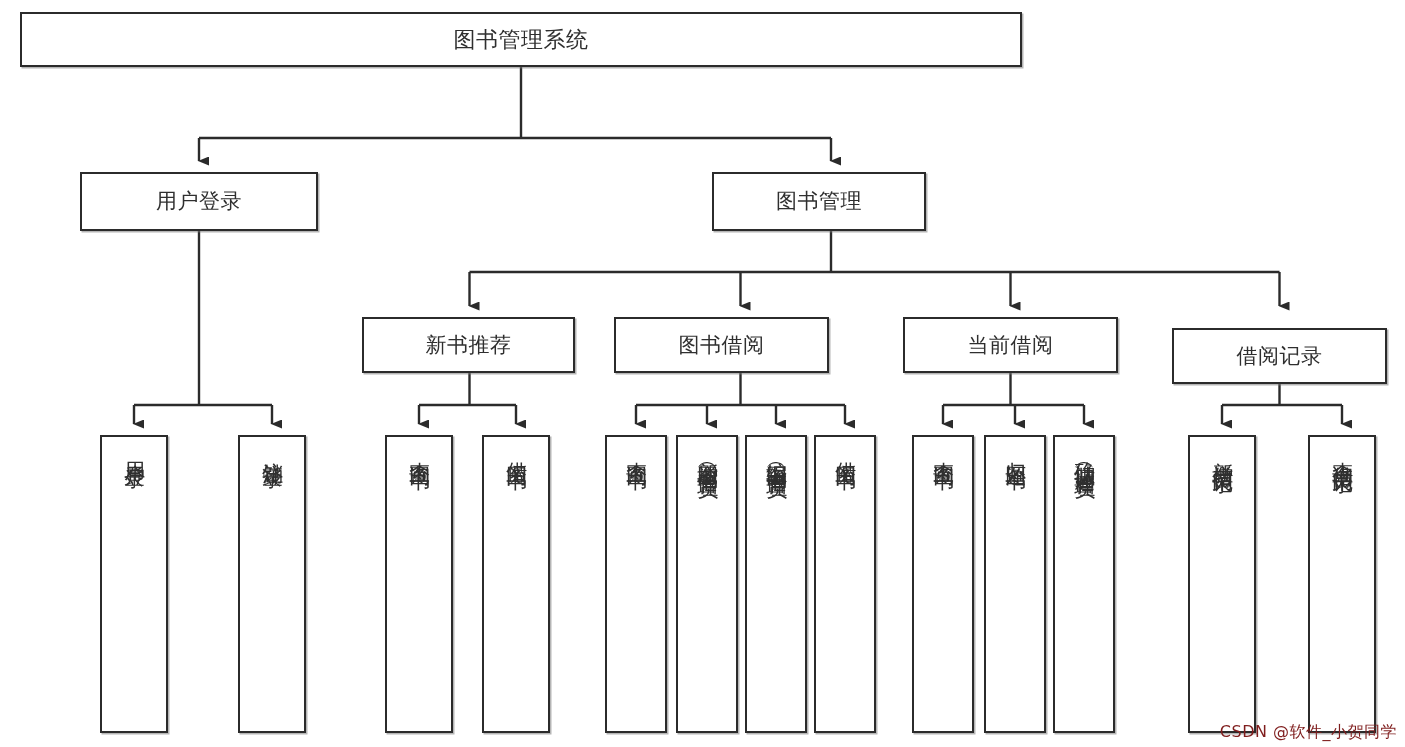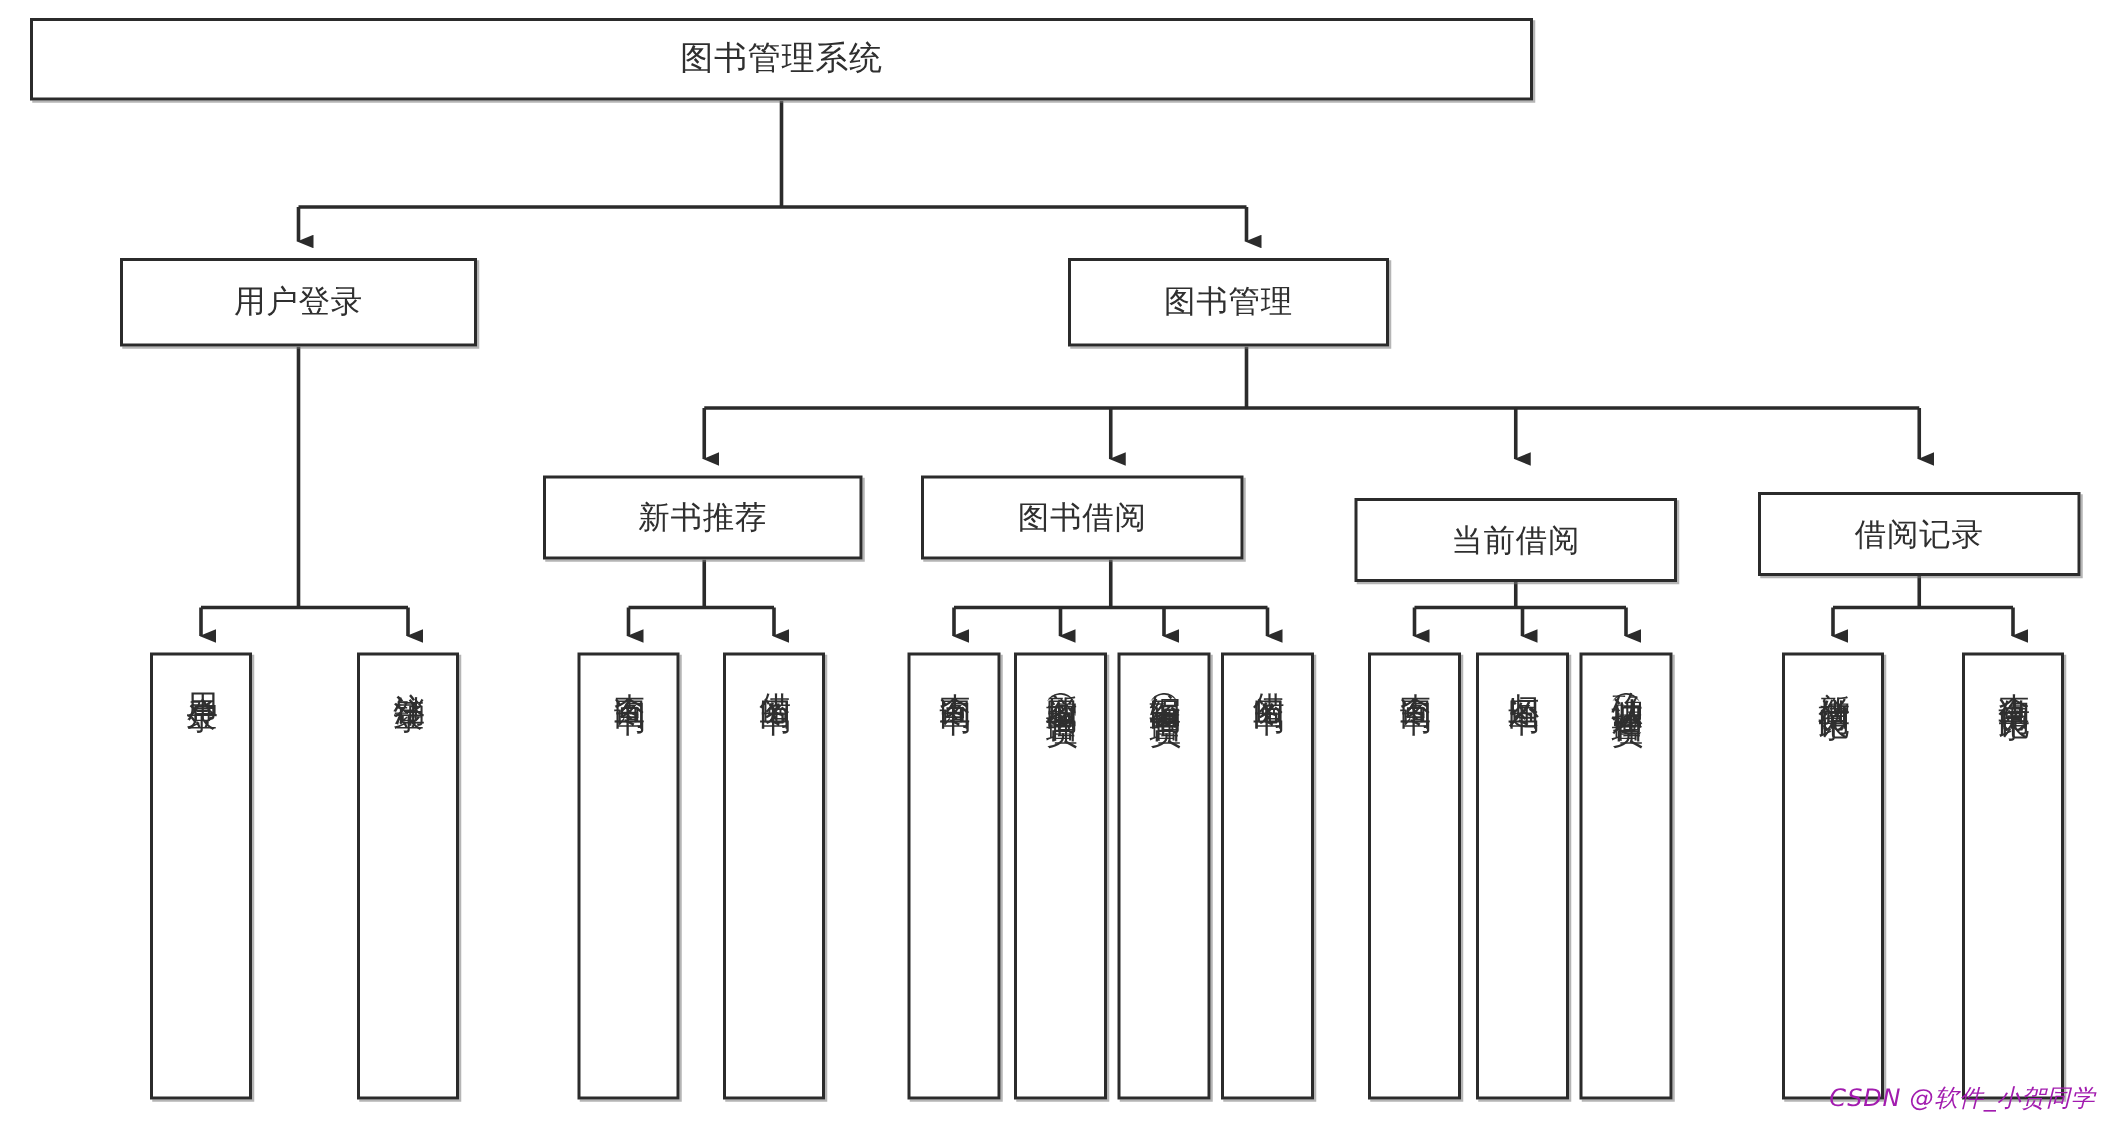--- a/index.html
+++ b/index.html
@@ -55,25 +55,24 @@
   }
   .lvl2 {
     align-items: flex-start;
     padding-top: 8px;
   }
   .watermark {
     position: absolute;
     right: 8px;
     bottom: 4px;
     font-size: 16px;
-    color: #a21caf;
+    color: #7f1d1d;
     letter-spacing: 0.5px;
     z-index: 5;
     white-space: nowrap;
-    font-style: italic;
   }
 </style>
 </head>
 <body>
 
 <div id="canvas">
   <svg id="wires" viewBox="0 0 1405 747">
     <defs>
       <marker id="arrowhead" markerWidth="9" markerHeight="11" refX="4.5" refY="10" orient="auto" markerUnits="userSpaceOnUse">
         <path d="M0,0 L9,0 L4.5,11 Z" fill="#2b2b2b"></path>
@@ -125,21 +124,21 @@
       </div>
       <div class="node lvl1" style="left: 712px; top: 172px; width: 214px; height: 59px;">
         <span class="node-label">图书管理</span>
       </div>
       <div class="node lvl1" style="left: 362px; top: 317px; width: 213px; height: 56px;">
         <span class="node-label">新书推荐</span>
       </div>
       <div class="node lvl1" style="left: 614px; top: 317px; width: 215px; height: 56px;">
         <span class="node-label">图书借阅</span>
       </div>
-      <div class="node lvl1" style="left: 903px; top: 317px; width: 215px; height: 56px; margin-top: 15px;">
+      <div class="node lvl1" style="left: 903px; top: 317px; width: 215px; height: 56px;">
         <span class="node-label">当前借阅</span>
       </div>
       <div class="node lvl1" style="left: 1172px; top: 328px; width: 215px; height: 56px; justify-content: center;">
         <span class="node-label">借阅记录</span>
       </div>
       <div class="node lvl2" style="left: 100px; top: 435px; width: 68px; height: 298px;">
         <span class="node-label">用户登录</span>
       </div>
       <div class="node lvl2" style="left: 238px; top: 435px; width: 68px; height: 298px;">
         <span class="node-label">注销登录</span>

